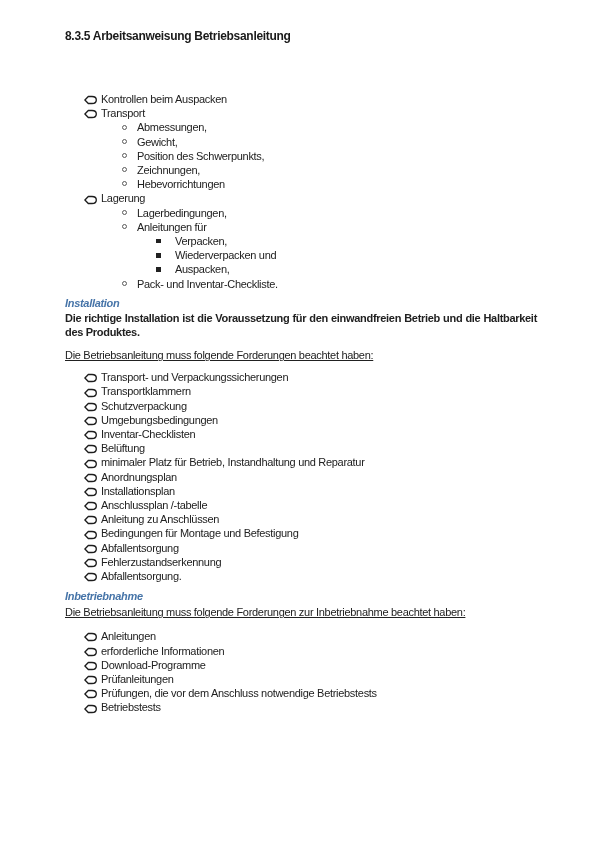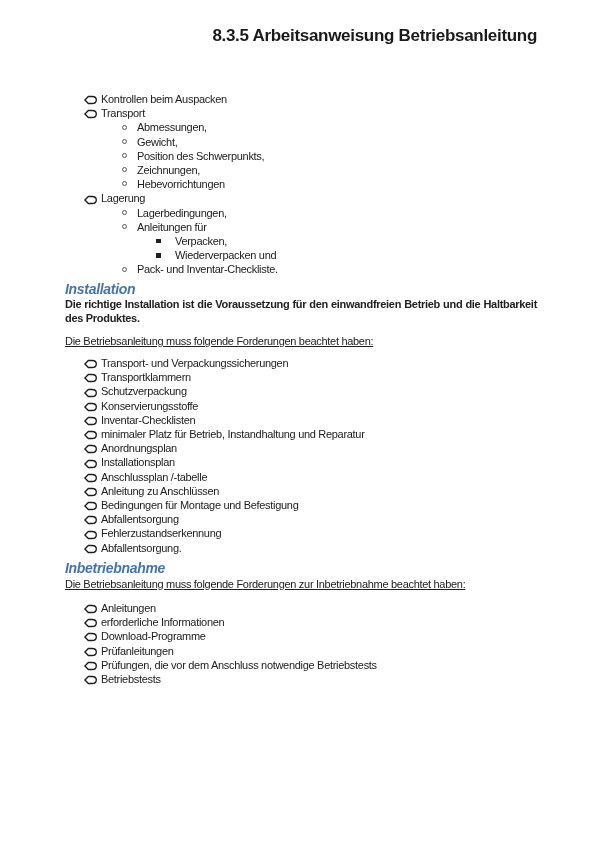--- a/index.html
+++ b/index.html
@@ -9,42 +9,42 @@
     box-sizing:border-box;
     padding:29px 63px 0 65px;
     background:#ffffff;
     font-family:"Liberation Sans","DejaVu Sans",sans-serif;
     font-size:11px;
     letter-spacing:-0.3px;
     color:#212121;
     overflow:hidden;
   }
   .title{
-    text-align:right;
+    text-align:left;
     font-weight:bold;
-    font-size:17px;
+    font-size:12px;
     line-height:14px;
     color:#1a1a1a;
   }
   .list{margin:0;}
   .intro-list{margin-top:49px;}
   .li{position:relative;line-height:14.2px;}
   .li-text{display:block;}
   .lvl1 .li-text{padding-left:36px;}
   .lvl2 .li-text{padding-left:72px;}
   .lvl3 .li-text{padding-left:110px;}
   .bullet{position:absolute;display:block;}
   .b1{left:19px;top:2.2px;width:13px;height:10px;}
   .b2{left:57px;top:4.2px;width:5px;height:5px;border:1px solid #5a5a5a;border-radius:50%;box-sizing:border-box;}
   .b3{left:91px;top:4.8px;width:4.5px;height:4.5px;background:#212121;}
   .section-heading{
     font-family:"Liberation Sans","DejaVu Sans",sans-serif;
     font-weight:bold;
     font-style:italic;
-    font-size:14px;
+    font-size:11px;
     line-height:16px;
     color:#4674a8;
   }
   .heading-installation{margin-top:4px;}
   .heading-inbetriebnahme{margin-top:5px;}
   .para{
     margin:0;
     text-align:justify;
     line-height:14.2px;
     font-weight:bold;
@@ -119,20 +119,24 @@
         <span class="li-text">Anleitungen für</span>
       </div>
       <div class="li lvl3">
         <span class="bullet b3"></span>
         <span class="li-text">Verpacken,</span>
       </div>
       <div class="li lvl3">
         <span class="bullet b3"></span>
         <span class="li-text">Wiederverpacken und</span>
       </div>
+      <div class="li lvl3">
+        <span class="bullet b3"></span>
+        <span class="li-text">Auspacken,</span>
+      </div>
       <div class="li lvl2">
         <span class="bullet b2"></span>
         <span class="li-text">Pack- und Inventar-Checkliste.</span>
       </div>
     </div>
 
   <div>
     <div class="section-heading heading-installation">Installation</div>
     <p class="para">Die richtige Installation ist die Voraussetzung für den einwandfreien Betrieb und die Haltbarkeit des Produktes.</p>
     <div class="requirement req-installation">Die Betriebsanleitung muss folgende Forderungen beachtet haben:</div>
@@ -160,29 +164,37 @@
   </svg>
 </span>
           <span class="li-text">Schutzverpackung</span>
         </div>
         <div class="li lvl1">
           <span class="bullet b1">
   <svg width="13" height="10" viewBox="0 0 13 10" xmlns="http://www.w3.org/2000/svg" aria-hidden="true">
     <path d="M0.9 5 L4.3 1.5 H8 C10.9 1.5 12.3 2.7 12.3 5 C12.3 7.3 10.9 8.5 8 8.5 H4.3 Z" fill="none" stroke="#1d1d1d" stroke-width="1.35" stroke-linejoin="round"></path>
   </svg>
 </span>
-          <span class="li-text">Konservierungsstoffe</span>
+          <span class="li-text">Umgebungsbedingungen</span>
         </div>
         <div class="li lvl1">
           <span class="bullet b1">
   <svg width="13" height="10" viewBox="0 0 13 10" xmlns="http://www.w3.org/2000/svg" aria-hidden="true">
     <path d="M0.9 5 L4.3 1.5 H8 C10.9 1.5 12.3 2.7 12.3 5 C12.3 7.3 10.9 8.5 8 8.5 H4.3 Z" fill="none" stroke="#1d1d1d" stroke-width="1.35" stroke-linejoin="round"></path>
   </svg>
 </span>
           <span class="li-text">Inventar-Checklisten</span>
+        </div>
+        <div class="li lvl1">
+          <span class="bullet b1">
+  <svg width="13" height="10" viewBox="0 0 13 10" xmlns="http://www.w3.org/2000/svg" aria-hidden="true">
+    <path d="M0.9 5 L4.3 1.5 H8 C10.9 1.5 12.3 2.7 12.3 5 C12.3 7.3 10.9 8.5 8 8.5 H4.3 Z" fill="none" stroke="#1d1d1d" stroke-width="1.35" stroke-linejoin="round"></path>
+  </svg>
+</span>
+          <span class="li-text">Belüftung</span>
         </div>
         <div class="li lvl1">
           <span class="bullet b1">
   <svg width="13" height="10" viewBox="0 0 13 10" xmlns="http://www.w3.org/2000/svg" aria-hidden="true">
     <path d="M0.9 5 L4.3 1.5 H8 C10.9 1.5 12.3 2.7 12.3 5 C12.3 7.3 10.9 8.5 8 8.5 H4.3 Z" fill="none" stroke="#1d1d1d" stroke-width="1.35" stroke-linejoin="round"></path>
   </svg>
 </span>
           <span class="li-text">minimaler Platz für Betrieb, Instandhaltung und Reparatur</span>
         </div>
         <div class="li lvl1">

